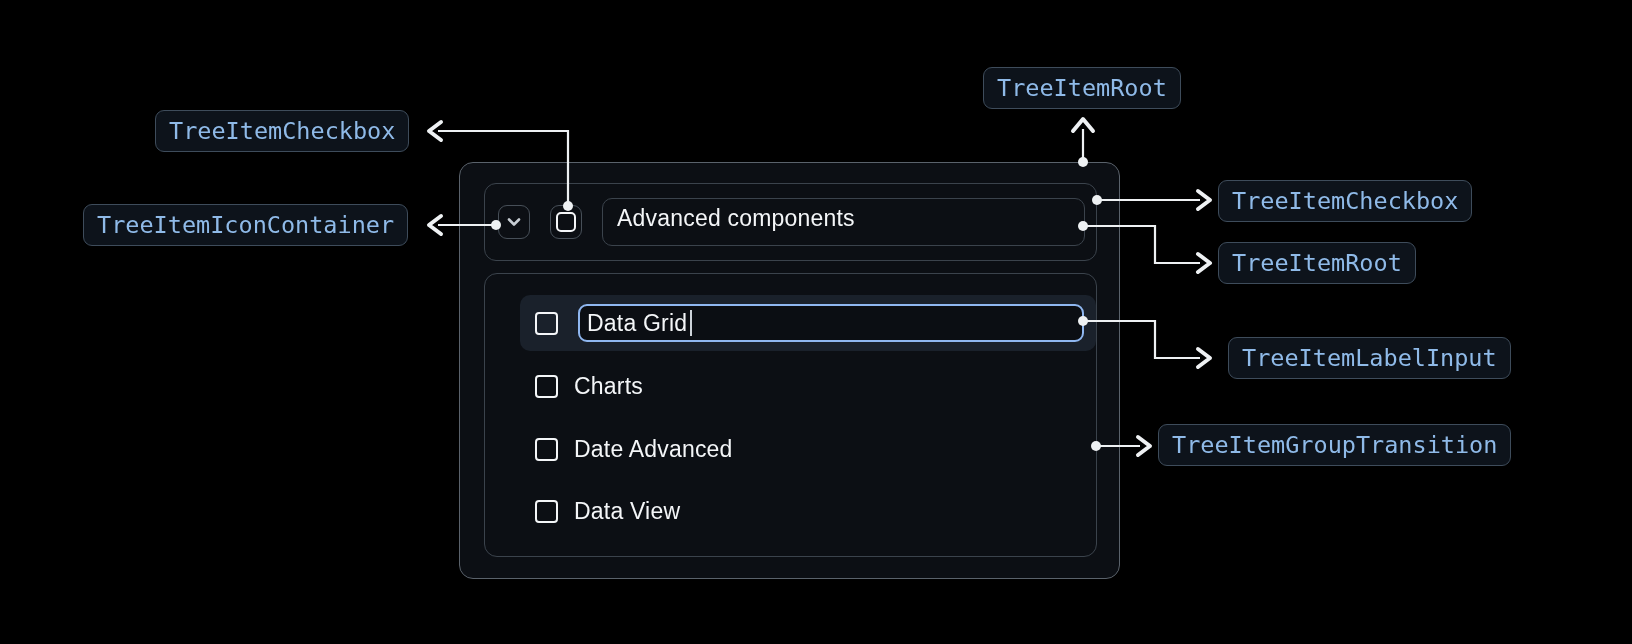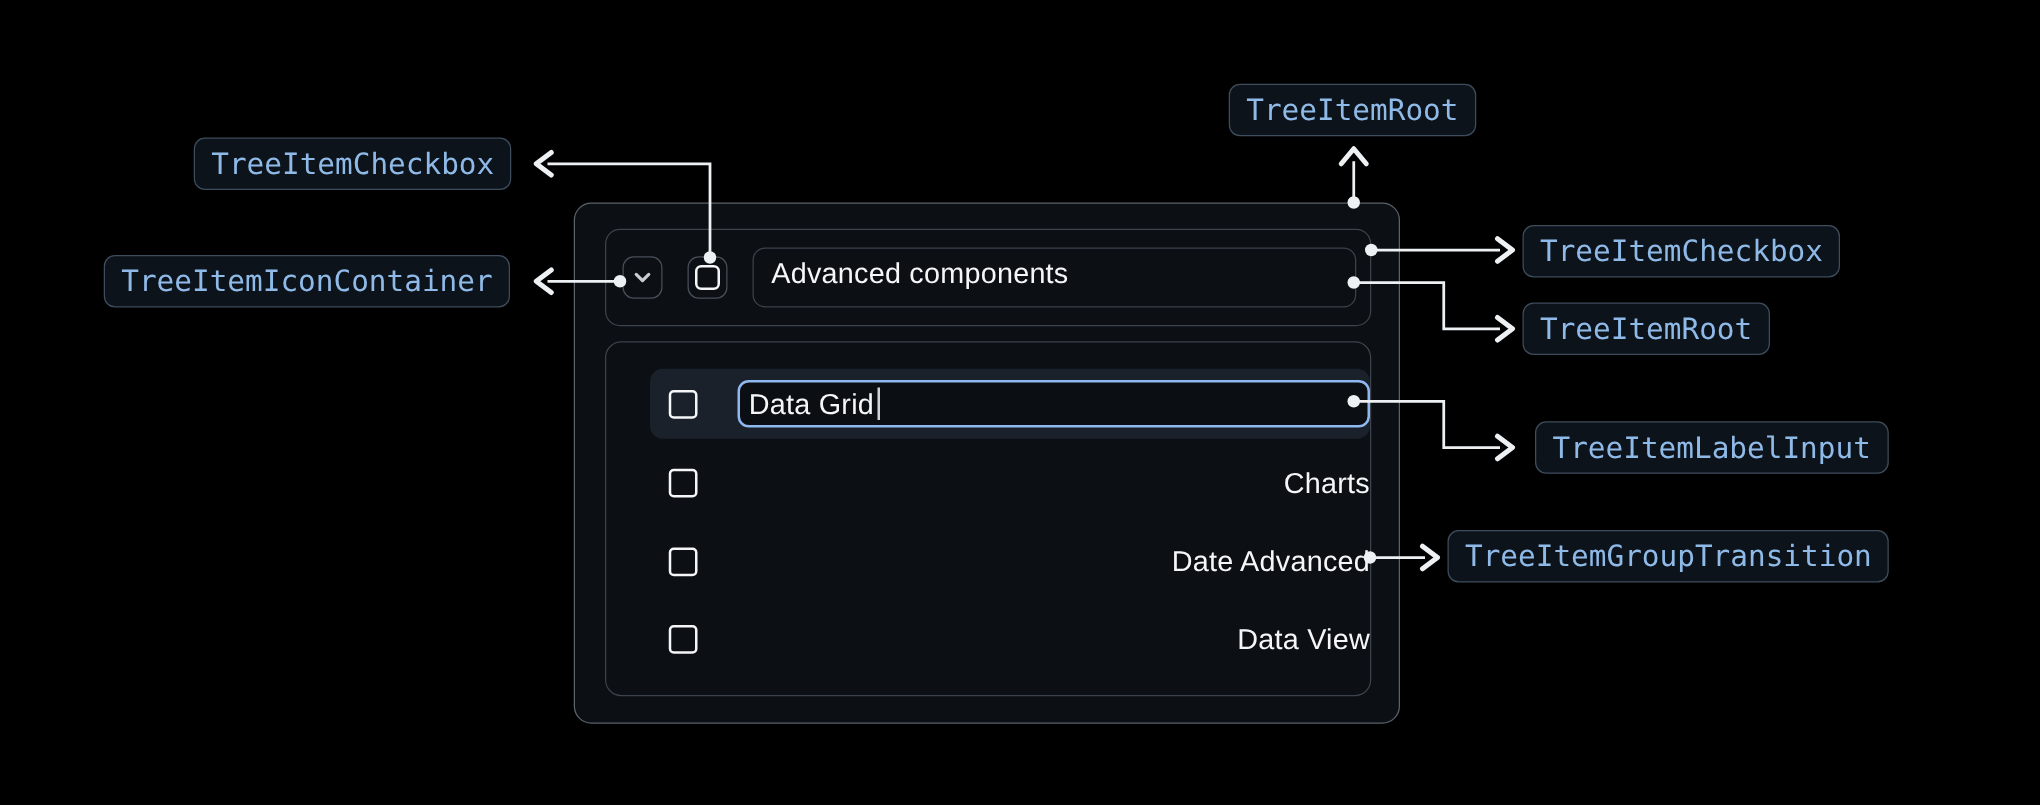--- a/index.html
+++ b/index.html
@@ -68,28 +68,28 @@
     flex:1 1 auto;margin-right:11px;height:48px;line-height:39px;
     border:1.5px solid var(--inner-border);border-radius:10px;
     color:var(--text);font-size:23px;padding-left:14px;letter-spacing:.2px;
   }
   .group{
     position:absolute;left:24px;top:110px;width:613px;height:284px;
     border:1.5px solid var(--inner-border);border-radius:13px;
   }
   .row{
     position:absolute;left:35px;width:576px;height:56px;
-    display:flex;align-items:center;border-radius:10px;justify-content:space-between;
+    display:flex;align-items:center;border-radius:10px;
   }
   .row.editing{background:var(--highlight);}
   .row-cb{
     flex:0 0 auto;margin-left:15px;width:23px;height:23px;
     border:2.5px solid var(--text);border-radius:4px;background:transparent;cursor:pointer;
   }
-  .row-label{margin-left:44px;color:var(--text);font-size:23px;letter-spacing:.2px;}
+  .row-label{margin-left:16px;color:var(--text);font-size:23px;letter-spacing:.2px;}
   .label-input{
     margin-left:20px;width:506px;height:38px;
     background:var(--input-bg);
     border:2px solid var(--input-border);border-radius:9px;
     display:flex;align-items:center;padding-left:7px;
     color:var(--text);font-size:23px;letter-spacing:.2px;cursor:text;
   }
   .caret{display:inline-block;width:2px;height:26px;margin-left:3px;background:var(--caret);}
   .chev{display:block;}
 </style>

